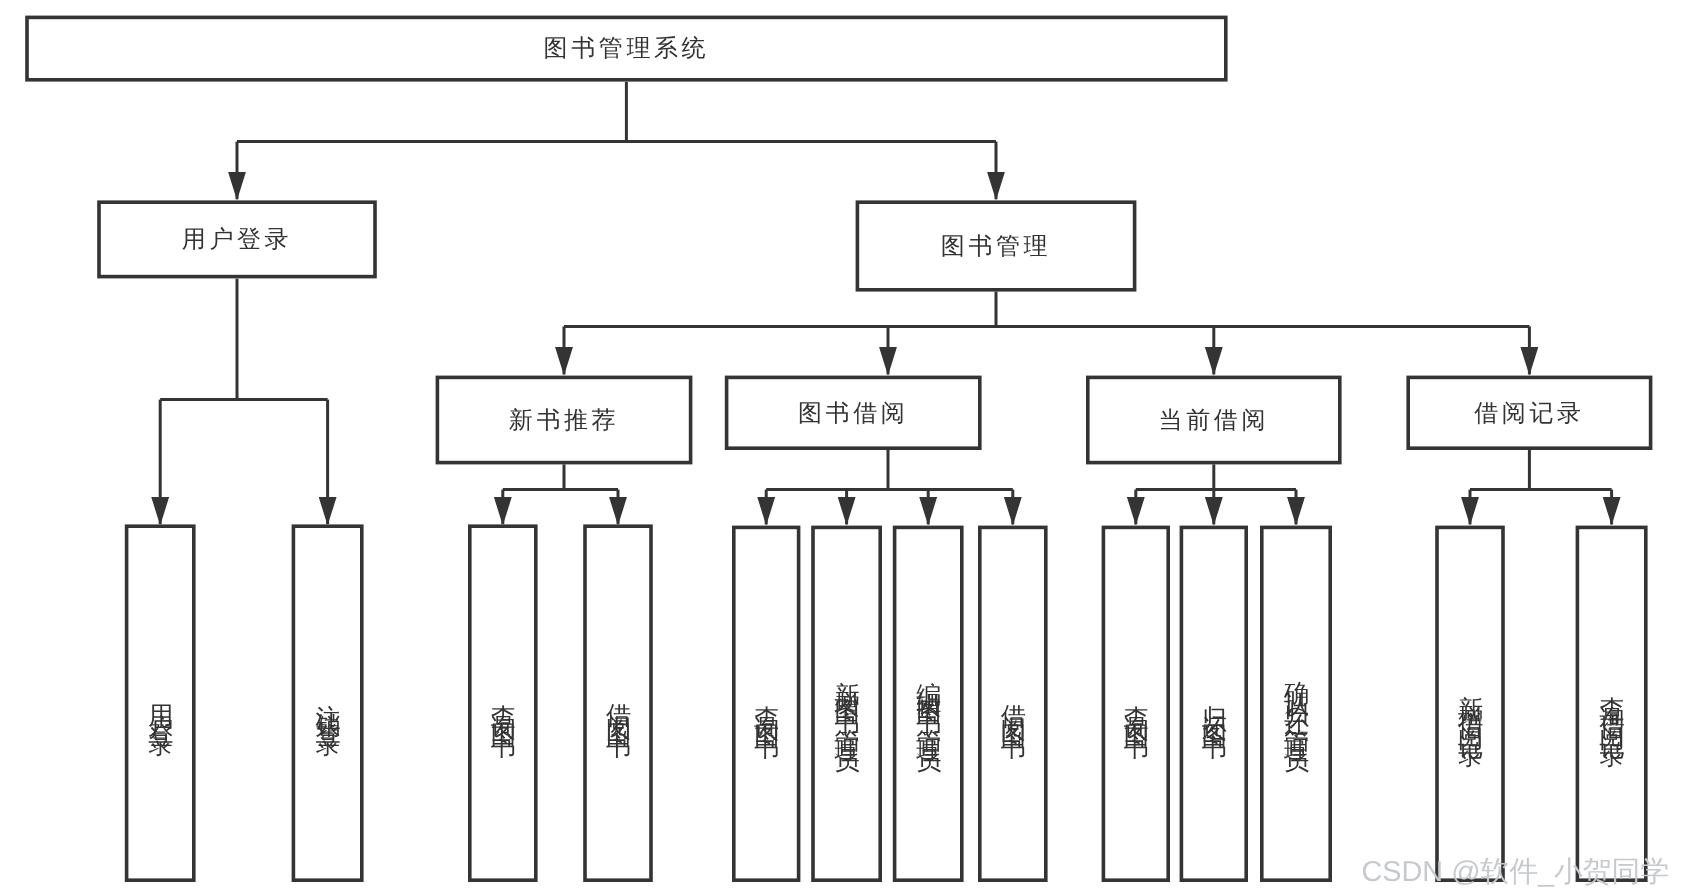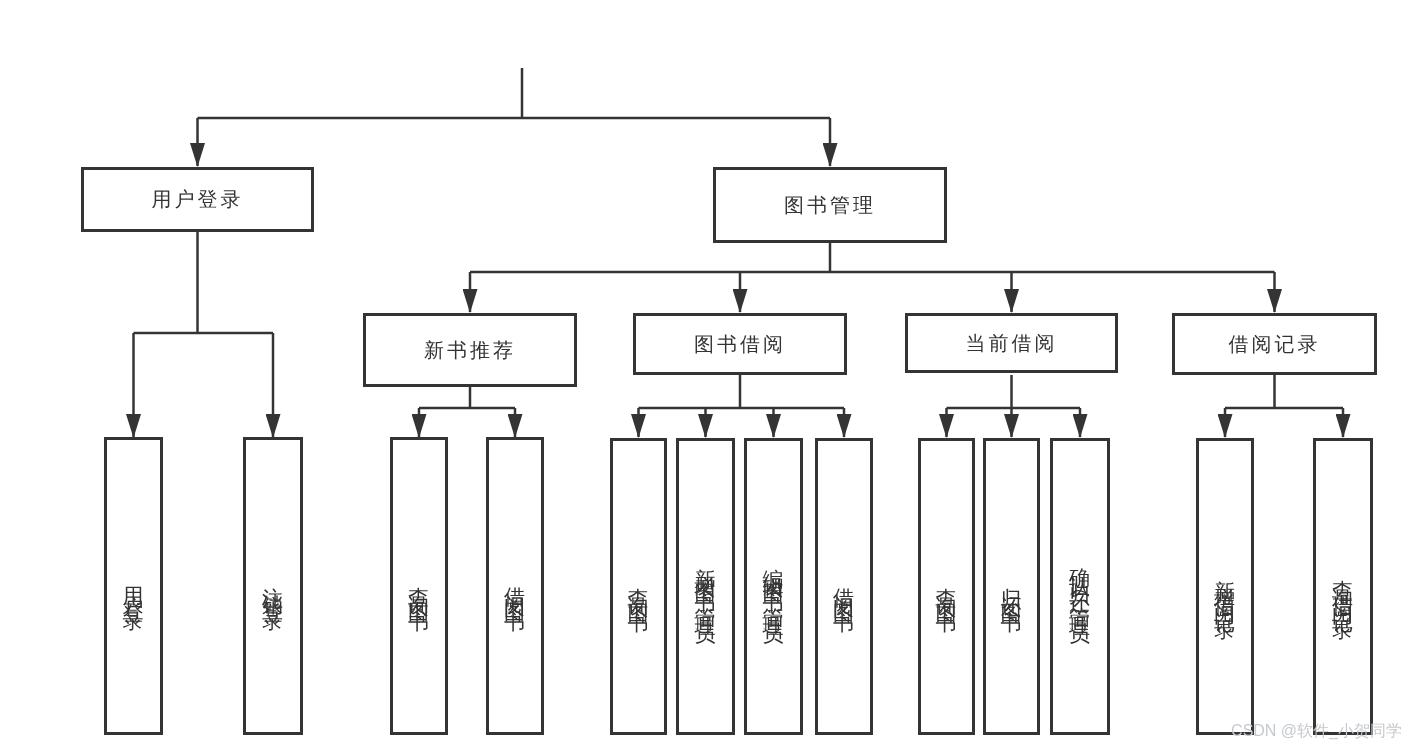--- a/index.html
+++ b/index.html
@@ -50,23 +50,23 @@
   .v-node span {
     writing-mode: vertical-rl;
     text-orientation: mixed;
     font-size: 21px;
     letter-spacing: 8px;
     line-height: 1;
     color: var(--text-color);
   }
   .watermark {
     position: absolute;
-    right: 3px;
+    right: 14px;
     bottom: 5px;
-    font-size: 16px;
+    font-size: 24px;
     color: var(--watermark-color);
     white-space: nowrap;
     z-index: 5;
   }
 </style>
 </head>
 <body>
 
 <div class="canvas">
 
@@ -111,35 +111,38 @@
     <path d="M946.5,408 V437" marker-end="url(#arrow)"></path>
     <path d="M1011.5,408 V437" marker-end="url(#arrow)"></path>
     <path d="M1080,408 V437" marker-end="url(#arrow)"></path>
 
     <path d="M1274.5,375 V408"></path>
     <path d="M1225,408 H1343"></path>
     <path d="M1225,408 V437" marker-end="url(#arrow)"></path>
     <path d="M1343,408 V437" marker-end="url(#arrow)"></path>
   </svg>
 
+  <div class="node h-node" style="left:21px; top:13px; width:1002px; height:55px;">
+    <span>图书管理系统</span>
+  </div>
 
   <div class="node h-node" style="left:81px; top:167px; width:233px; height:65px;">
     <span>用户登录</span>
   </div>
   <div class="node h-node" style="left:713px; top:167px; width:234px; height:76px;">
     <span>图书管理</span>
   </div>
 
   <div class="node h-node" style="left:363px; top:313px; width:214px; height:74px;">
     <span>新书推荐</span>
   </div>
-  <div class="node h-node" style="left:633px; top:313px; width:214px; height:62px;">
+  <div class="node h-node" style="left:604px; top:313px; width:214px; height:62px;">
     <span>图书借阅</span>
   </div>
-  <div class="node h-node" style="left:905px; top:313px; width:213px; height:60px;">
+  <div class="node h-node" style="left:905px; top:313px; width:213px; height:74px;">
     <span>当前借阅</span>
   </div>
   <div class="node h-node" style="left:1172px; top:313px; width:205px; height:62px;">
     <span>借阅记录</span>
   </div>
 
   <div class="node v-node" style="left:104px; top:437px; width:59px; height:298px;">
     <span>用户登录</span>
   </div>
   <div class="node v-node" style="left:243px; top:437px; width:60px; height:298px;">

